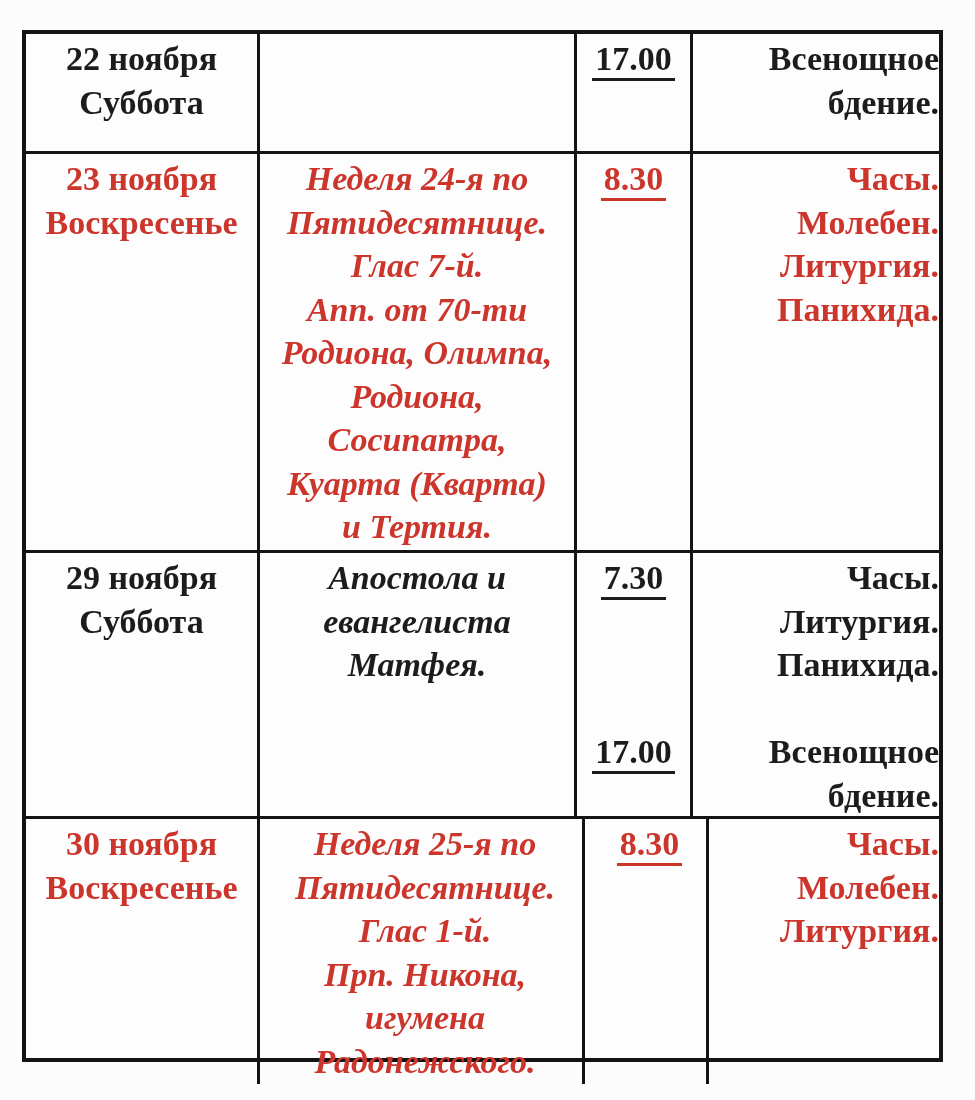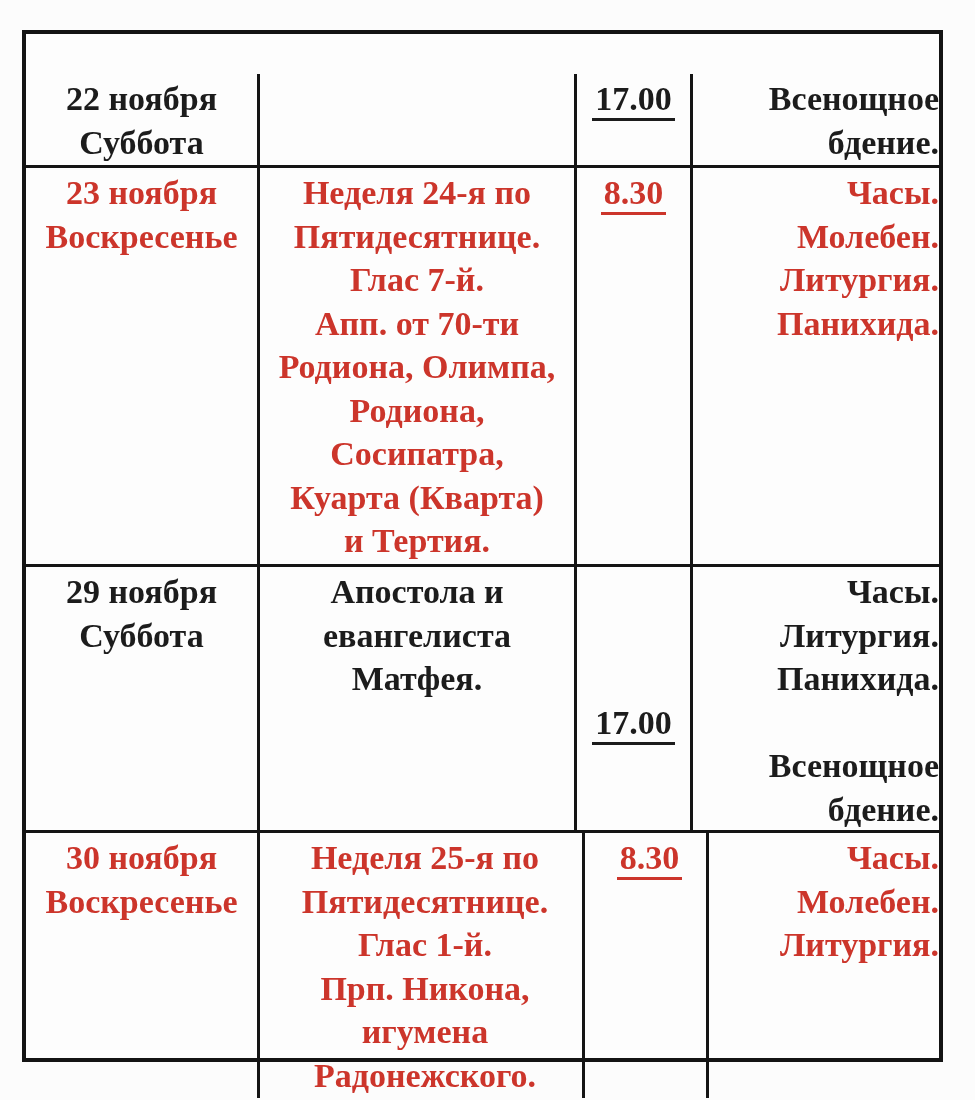--- a/index.html
+++ b/index.html
@@ -22,34 +22,34 @@
     width: 921px; height: 1032px;
     border: 4px solid var(--border);
     background: #fdfdfd;
   }
   .row {
     display: grid;
     grid-template-columns: 234px 317px 116px 1fr;
     border-bottom: 3px solid var(--border);
   }
   .row:last-child { border-bottom: none; }
-  .r0 { height: 94px; margin-top: 40px; }
+  .r0 { height: 120px; }
   .r1 { height: 399px; }
   .r2 { height: 266px; }
   .r3 { height: 265px; gap: 8px; }
   .cell {
     border-right: 3px solid var(--border);
     padding-top: 3px;
     text-align: center;
     font-size: 34px;
     line-height: var(--lh);
     overflow: hidden;
   }
   .cell:last-child { border-right: none; text-align: right; }
-  .feast { }
+  .feast { font-style: italic; }
   .c-black { color: var(--black); }
   .c-red { color: var(--red); }
   .tline { height: var(--lh); }
   .t-u {
     display: inline-block;
     border-bottom: 3px solid currentColor;
     padding: 0 3px 1px 3px;
     line-height: 37px;
   }
   .sp1 { height: var(--lh); }
@@ -107,20 +107,21 @@
     <div class="cell c-black">
         <div class="ln">29 ноября</div>
         <div class="ln">Суббота</div>
       </div>
     <div class="cell feast c-black">
         <div class="ln">Апостола и</div>
         <div class="ln">евангелиста</div>
         <div class="ln">Матфея.</div>
       </div>
     <div class="cell c-black">
+      <div class="tline"><span class="t-u">7.30</span></div>
       <div class="sp3"></div>
       <div class="tline"><span class="t-u">17.00</span></div>
     </div>
     <div class="cell c-black">
       <div>
           <div class="ln">Часы.</div>
           <div class="ln">Литургия.</div>
           <div class="ln">Панихида.</div>
         </div>
       <div class="sp1"></div>

